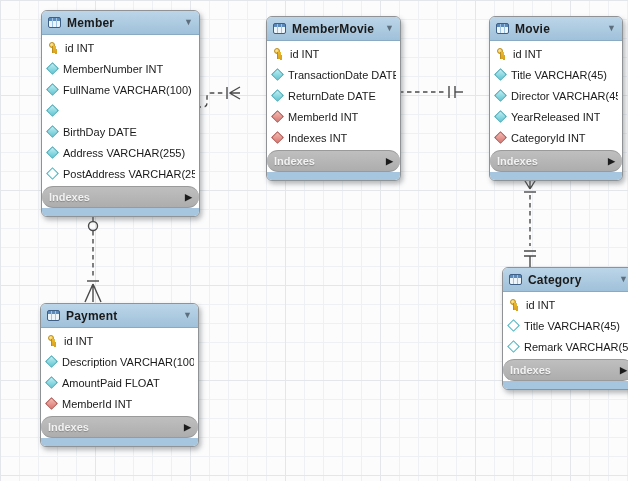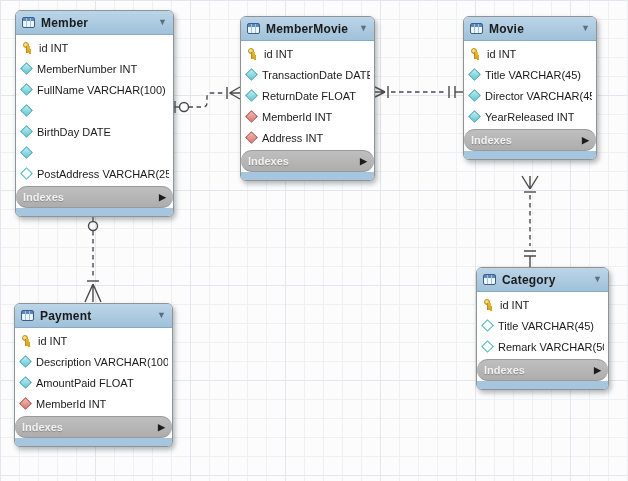--- a/index.html
+++ b/index.html
@@ -14,21 +14,21 @@
       linear-gradient(to bottom, #eef0f3 1px, transparent 1px);
     background-size:95px 95px,95px 95px,19px 19px,19px 19px;
   }
   .tbl{
     position:absolute;
     border:1px solid #8f9396;
     border-radius:6px;
     background:#fff;
     box-shadow:2px 3px 5px rgba(90,95,100,0.45);
     display:flex;flex-direction:column;
-    font-size:11px;color:#1a1a1a;
+    font-size:11px;color:#1a1a1a;margin-left:26px;
   }
   .tbl-header{
     height:23px;flex:0 0 23px;
     background:linear-gradient(#bcd5e8,#9fc1da);
     border-bottom:1px solid #8aa9c2;
     border-radius:5px 5px 0 0;
     display:flex;align-items:center;gap:6px;padding:0 6px;
   }
   .tbl-title{font-weight:bold;font-size:12px;flex:1 1 auto;letter-spacing:.2px;}
   .tbl-icon{
@@ -136,20 +136,21 @@
       </div>
     <div class="field-row">
         <span class="diamond"></span>
       </div>
     <div class="field-row">
         <span class="diamond"></span>
         <span class="field-label">BirthDay DATE</span>
       </div>
     <div class="field-row">
         <span class="diamond"></span>
+        <span class="field-label">Address VARCHAR(255)</span>
       </div>
     <div class="field-row">
         <span class="diamond hollow"></span>
         <span class="field-label">PostAddress VARCHAR(255)</span>
       </div>
   </div>
   <div class="tbl-indexes">
     <span class="indexes-label">Indexes</span>
     <span class="indexes-arrow">▶</span>
   </div>
@@ -166,29 +167,29 @@
     <div class="field-row">
         <span class="icon-key"></span>
         <span class="field-label">id INT</span>
       </div>
     <div class="field-row">
         <span class="diamond"></span>
         <span class="field-label">TransactionDate DATE</span>
       </div>
     <div class="field-row">
         <span class="diamond"></span>
-        <span class="field-label">ReturnDate FLOAT</span>
+        <span class="field-label">ReturnDate DATE</span>
       </div>
     <div class="field-row">
         <span class="diamond red"></span>
         <span class="field-label">MemberId INT</span>
       </div>
     <div class="field-row">
         <span class="diamond red"></span>
-        <span class="field-label">Address INT</span>
+        <span class="field-label">Indexes INT</span>
       </div>
   </div>
   <div class="tbl-indexes">
     <span class="indexes-label">Indexes</span>
     <span class="indexes-arrow">▶</span>
   </div>
   <div class="tbl-bottom"></div>
 </div>
 
 <div class="tbl" style="left:463px;top:16px;width:132px;">
@@ -206,20 +207,24 @@
         <span class="diamond"></span>
         <span class="field-label">Title VARCHAR(45)</span>
       </div>
     <div class="field-row">
         <span class="diamond"></span>
         <span class="field-label">Director VARCHAR(45)</span>
       </div>
     <div class="field-row">
         <span class="diamond"></span>
         <span class="field-label">YearReleased INT</span>
+      </div>
+    <div class="field-row">
+        <span class="diamond red"></span>
+        <span class="field-label">CategoryId INT</span>
       </div>
   </div>
   <div class="tbl-indexes">
     <span class="indexes-label">Indexes</span>
     <span class="indexes-arrow">▶</span>
   </div>
   <div class="tbl-bottom"></div>
 </div>
 
 <div class="tbl" style="left:14px;top:303px;width:157px;">

